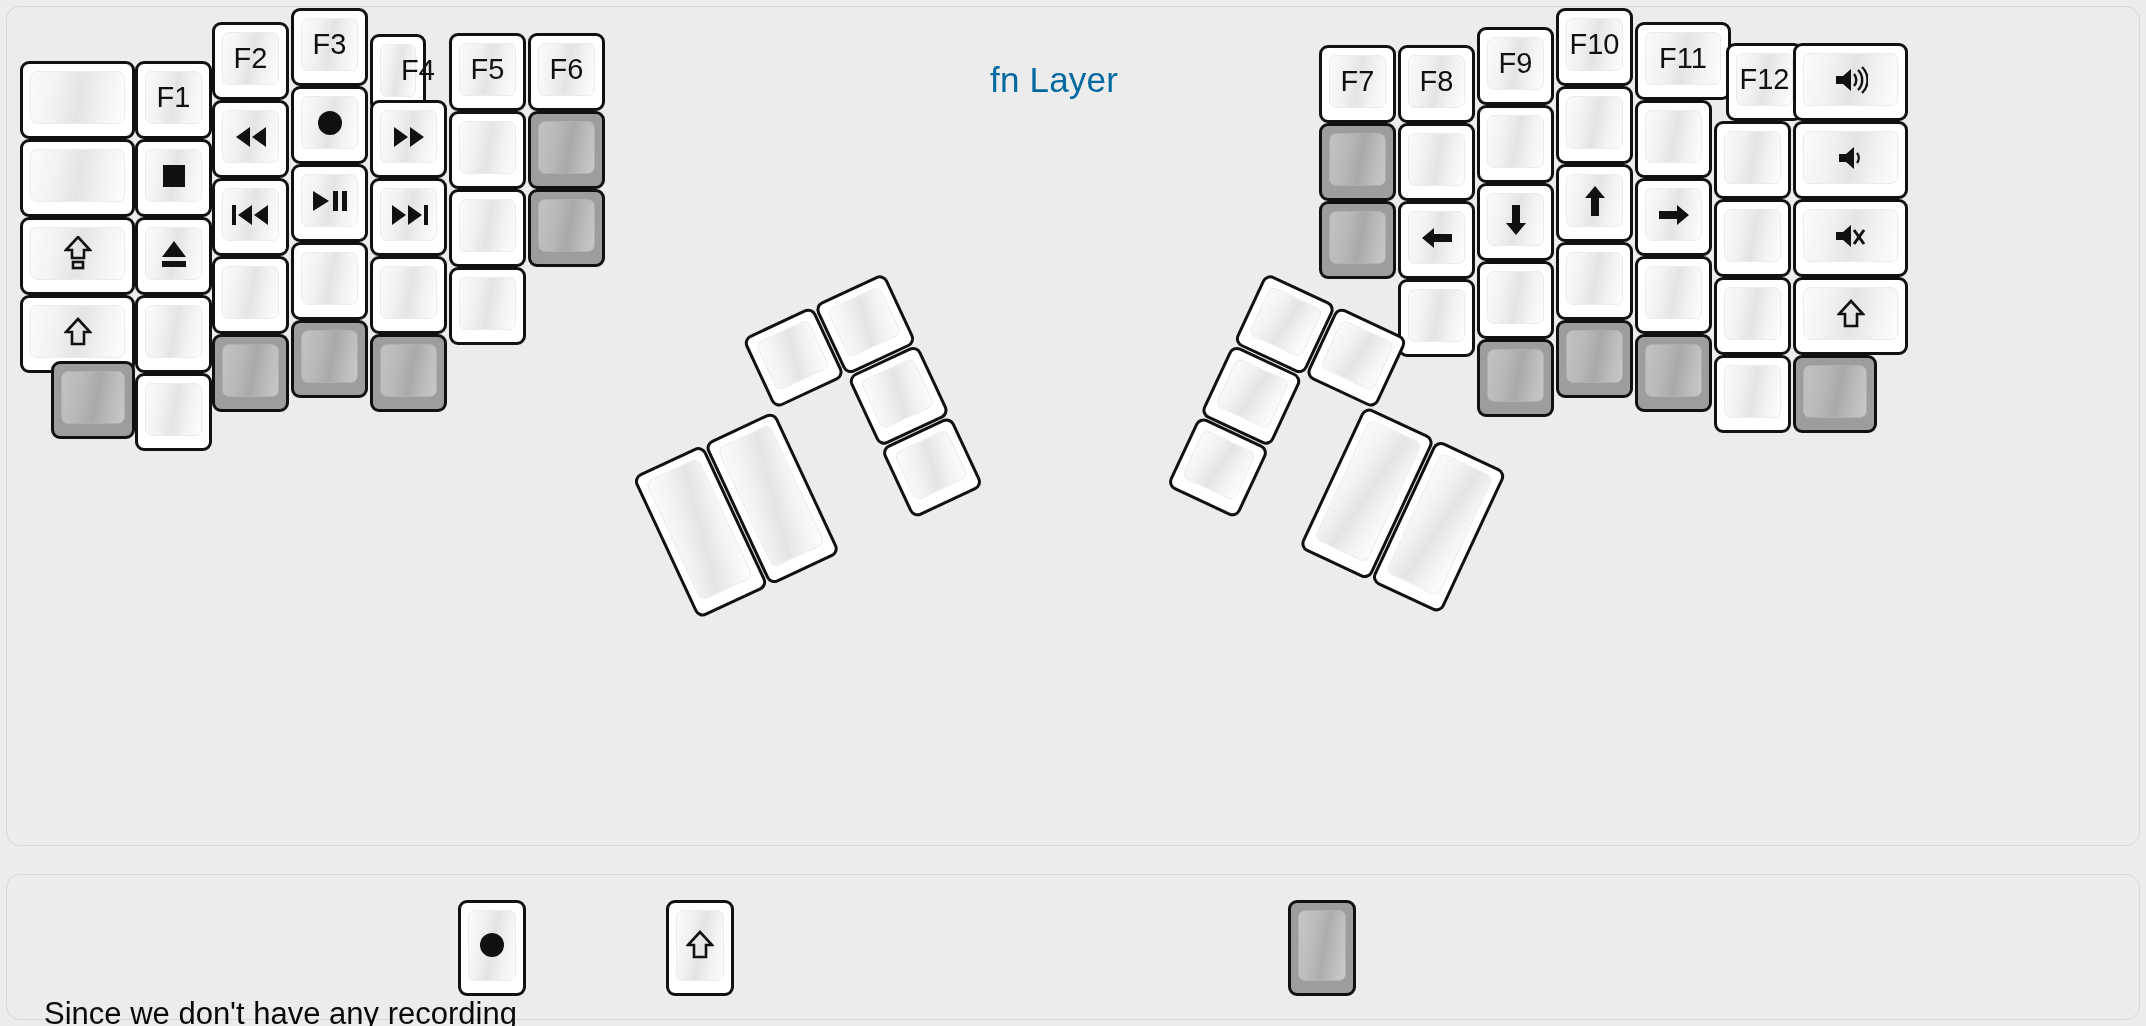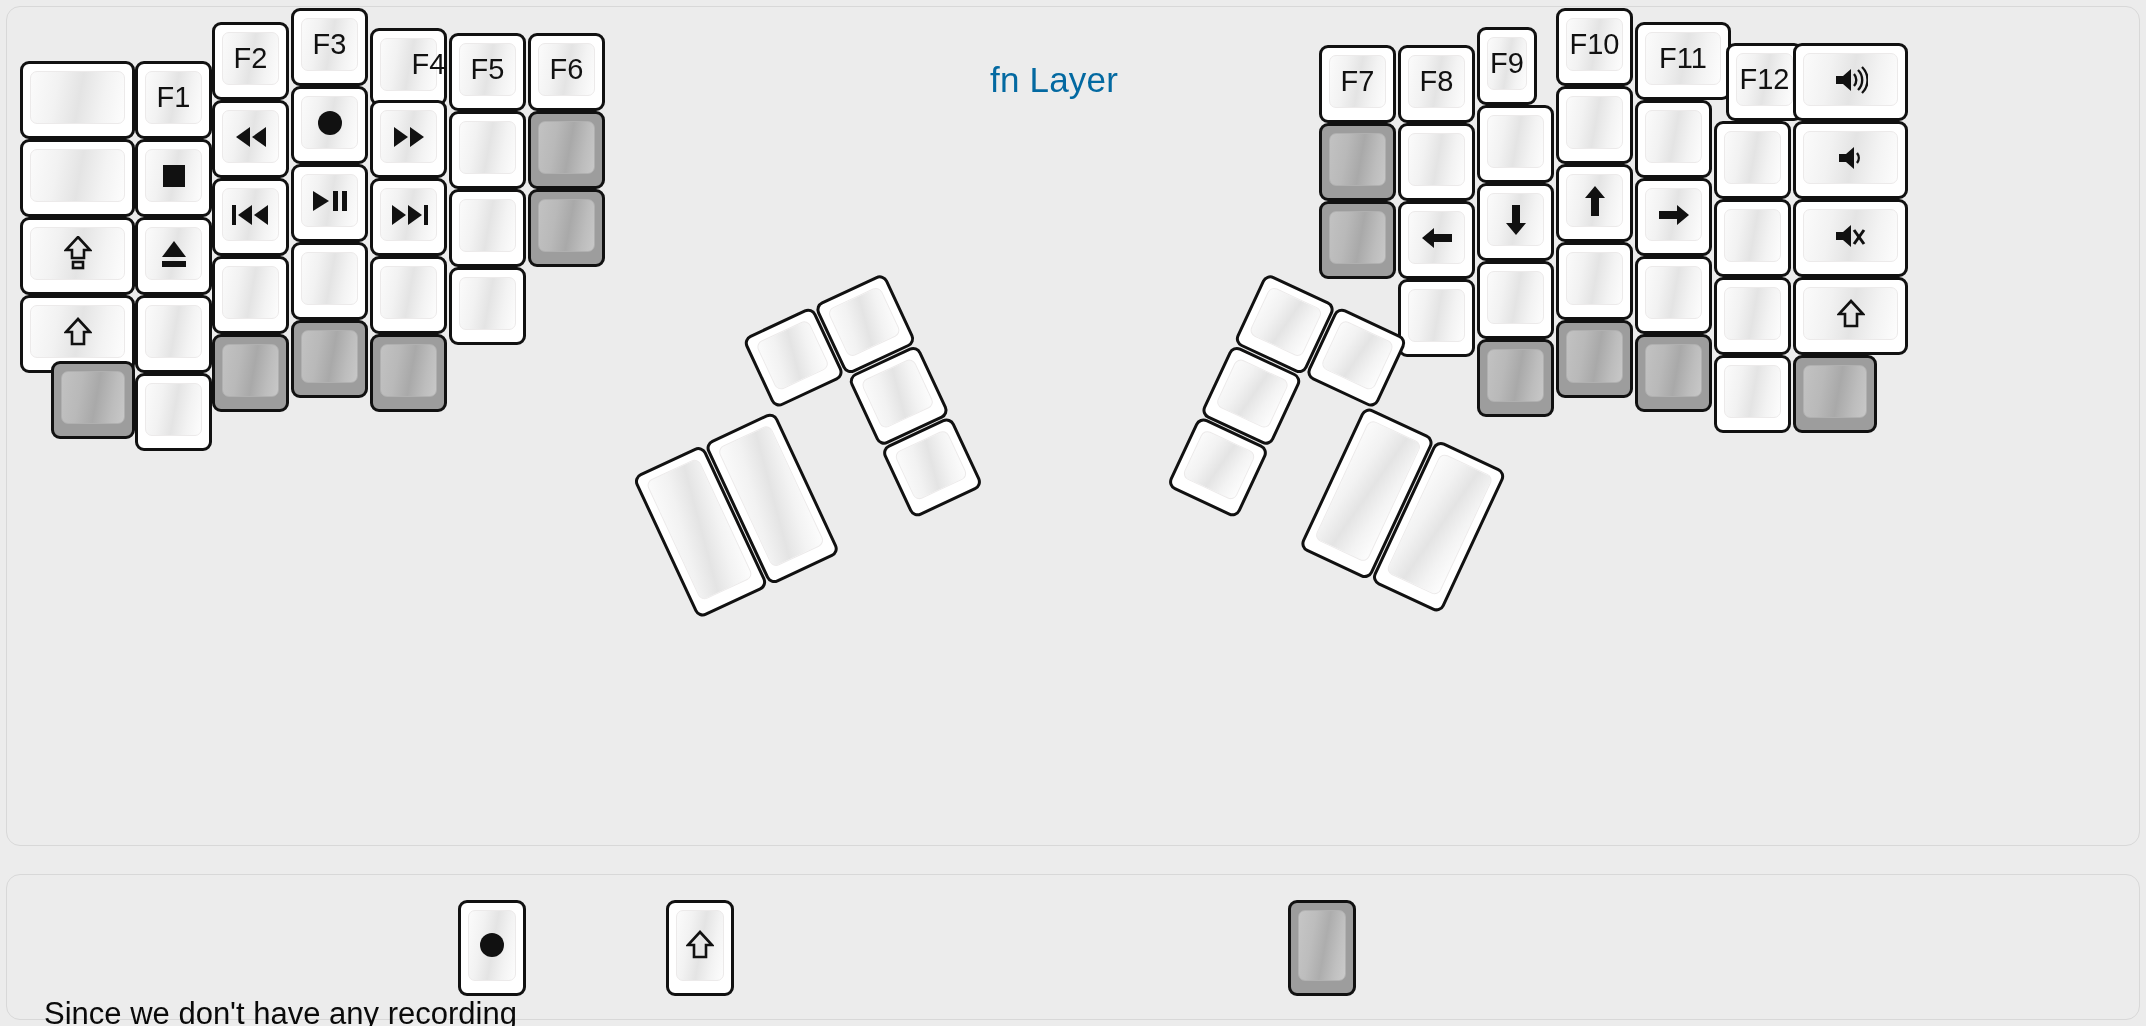--- a/index.html
+++ b/index.html
@@ -230,21 +230,21 @@
         </div>
       </div>
       <div class="key" style="left: 291px; top: 242px; width: 77px; height: 78px;">
         <div class="cap"></div>
         <div class="lbl"></div>
       </div>
       <div class="key trans" style="left: 291px; top: 320px; width: 77px; height: 78px;">
         <div class="cap"></div>
         <div class="lbl"></div>
       </div>
-      <div class="key" style="left: 370px; top: 28px; width: 77px; height: 78px; padding-left: 40px;">
+      <div class="key" style="left: 370px; top: 34px; width: 56px; height: 78px; padding-left: 40px;">
         <div class="cap"></div>
         <div class="lbl">F4</div>
       </div>
       <div class="key" style="left: 370px; top: 100px; width: 77px; height: 78px;">
         <div class="cap"></div>
         <div class="lbl">
           <svg width="36" height="24" viewBox="0 0 36 24" fill="#111">
             <path d="M3 2 L3 22 L17 12 Z"></path>
             <path d="M19 2 L19 22 L33 12 Z"></path>
           </svg>
@@ -347,21 +347,21 @@
         <div class="lbl">
           <svg width="34" height="28" viewBox="0 0 34 28" fill="#111">
             <path d="M2 14 L14 4 L14 10 L32 10 L32 18 L14 18 L14 24 Z"></path>
           </svg>
         </div>
       </div>
       <div class="key" style="left: 1398px; top: 279px; width: 77px; height: 78px;">
         <div class="cap"></div>
         <div class="lbl"></div>
       </div>
-      <div class="key" style="left: 1477px; top: 27px; width: 60px; height: 78px;">
+      <div class="key" style="left: 1477px; top: 27px; width: 77px; height: 78px;">
         <div class="cap"></div>
         <div class="lbl">F9</div>
       </div>
       <div class="key" style="left: 1477px; top: 105px; width: 77px; height: 78px;">
         <div class="cap"></div>
         <div class="lbl"></div>
       </div>
       <div class="key" style="left: 1477px; top: 183px; width: 77px; height: 78px;">
         <div class="cap"></div>
         <div class="lbl">

